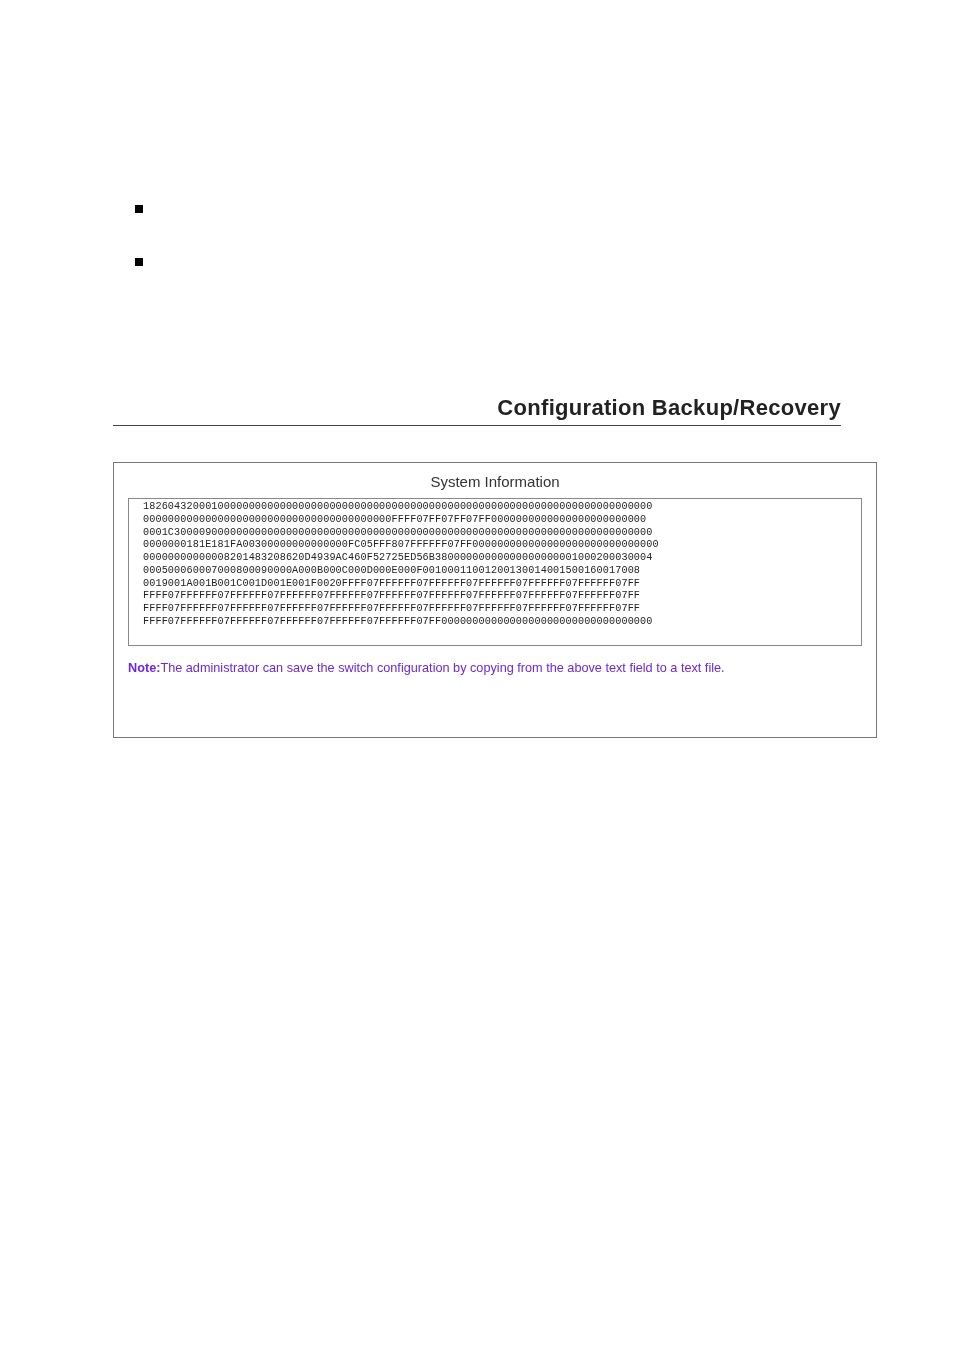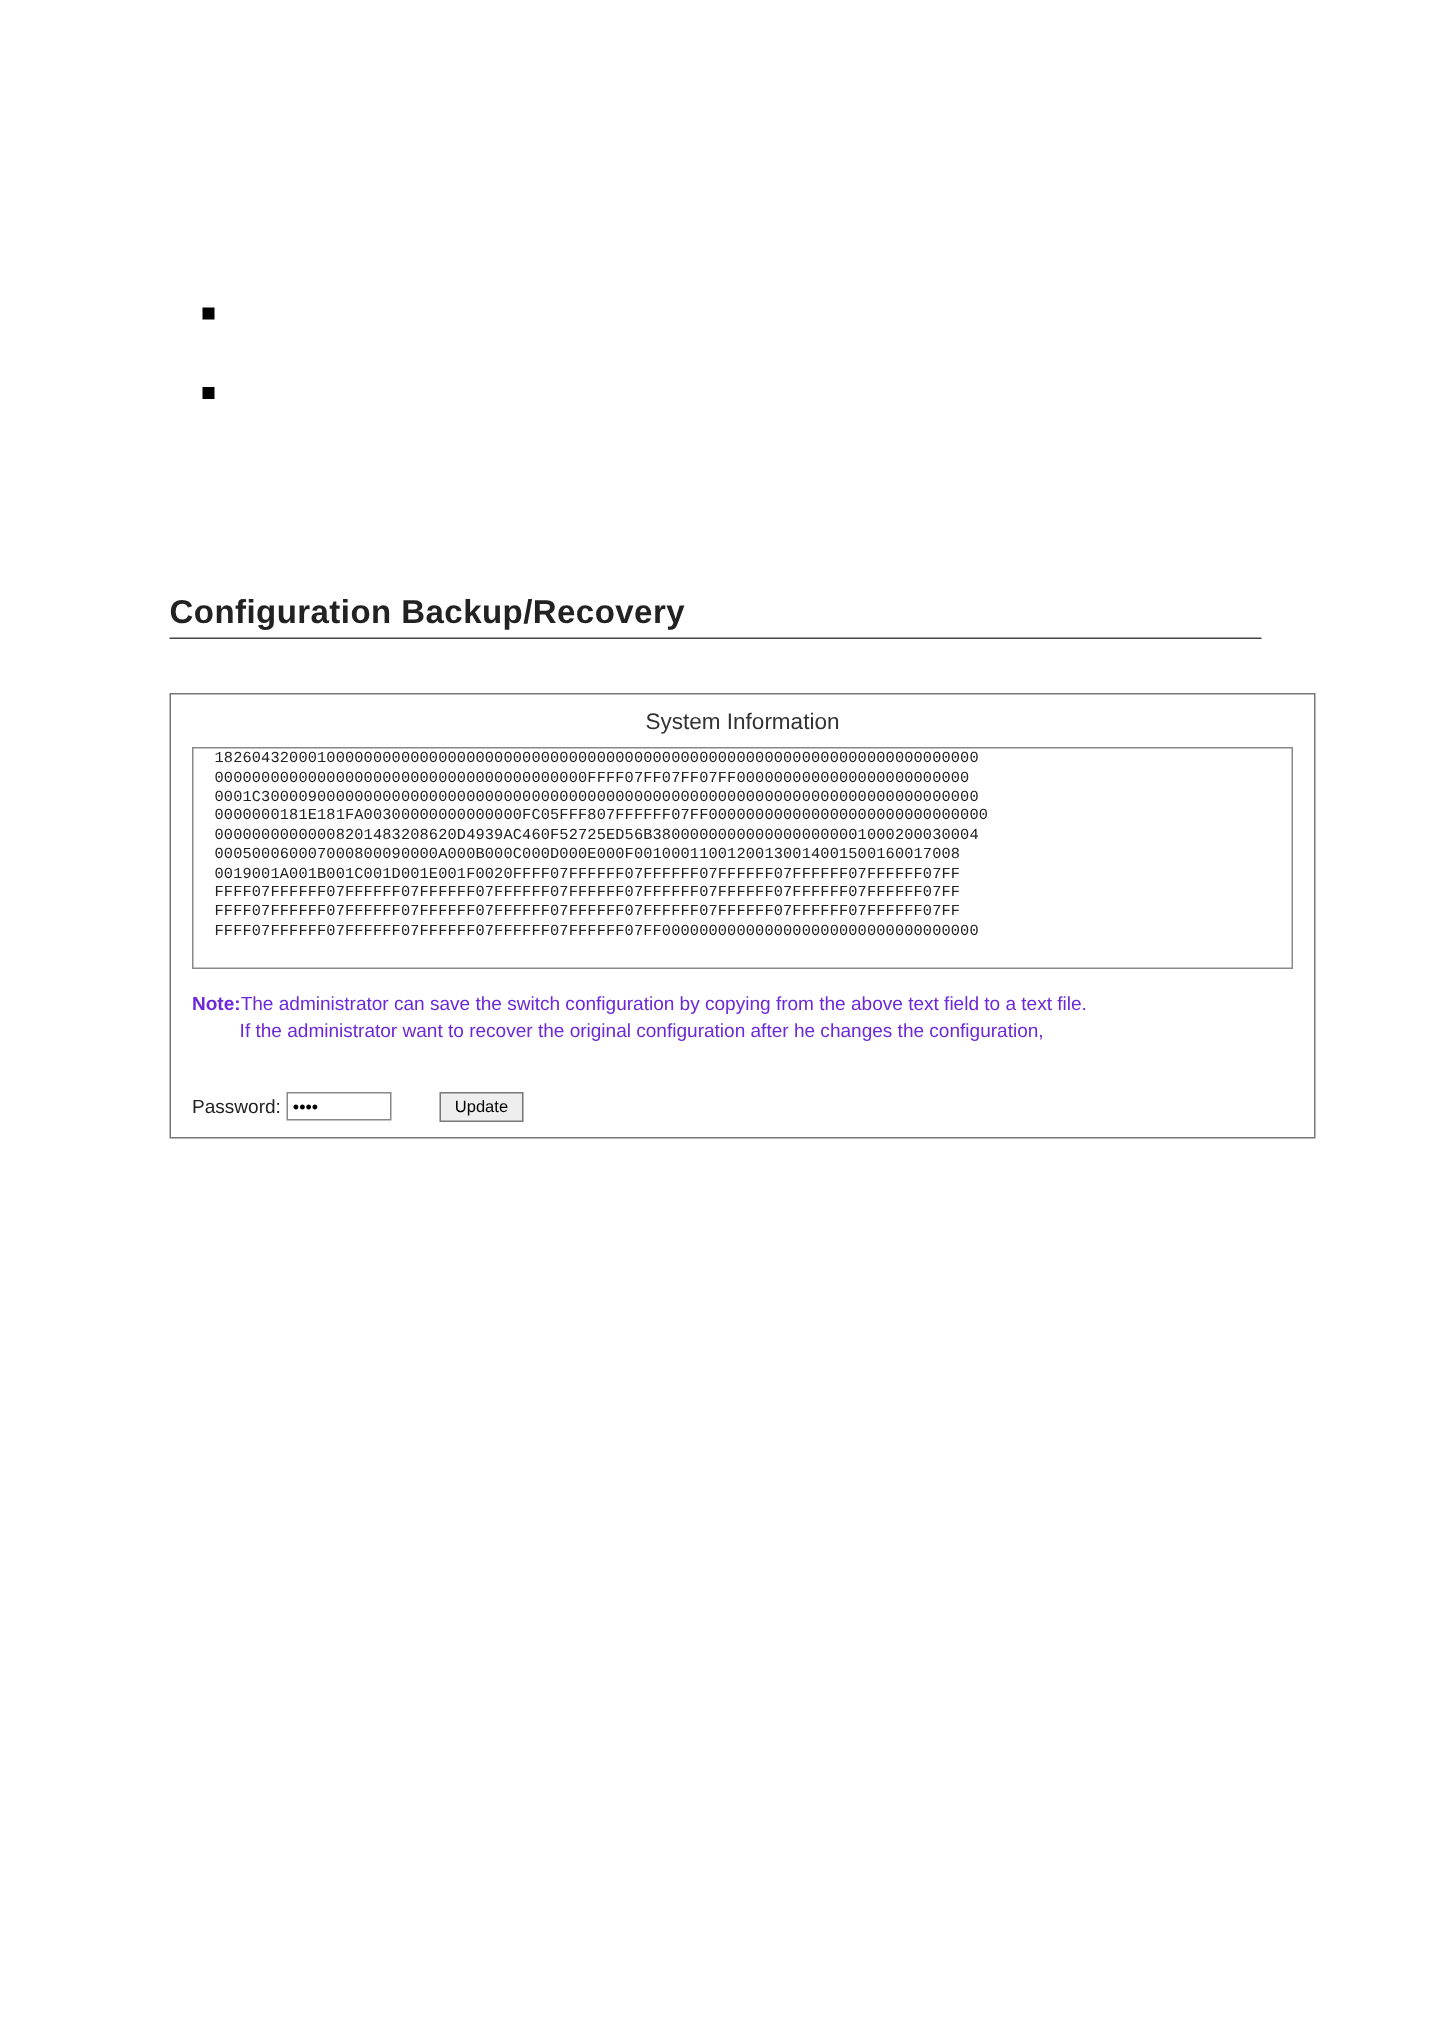--- a/index.html
+++ b/index.html
@@ -26,20 +26,21 @@
     top: 395px;
     left: 113px;
     width: 728px;
   }
   .title-block { margin-bottom: 6px; }
   .title {
     font-size: 22px;
     font-weight: bold;
     color: #222;
     letter-spacing: 0.3px;
+    text-align: right;
   }
   .rule {
     border: none;
     border-top: 1px solid #444;
     margin-top: 4px;
     margin-bottom: 36px;
   }
   .box {
     border: 1px solid #777;
     width: 764px;
@@ -133,25 +134,20 @@
 00000000000008201483208620D4939AC460F52725ED56B38000000000000000000001000200030004
 000500060007000800090000A000B000C000D000E000F00100011001200130014001500160017008
 0019001A001B001C001D001E001F0020FFFF07FFFFFF07FFFFFF07FFFFFF07FFFFFF07FFFFFF07FF
 FFFF07FFFFFF07FFFFFF07FFFFFF07FFFFFF07FFFFFF07FFFFFF07FFFFFF07FFFFFF07FFFFFF07FF
 FFFF07FFFFFF07FFFFFF07FFFFFF07FFFFFF07FFFFFF07FFFFFF07FFFFFF07FFFFFF07FFFFFF07FF
 FFFF07FFFFFF07FFFFFF07FFFFFF07FFFFFF07FFFFFF07FF0000000000000000000000000000000000</textarea>
     </div>
 
     <div class="note-block">
       <span class="note-label">Note:</span><span>The administrator can save the switch configuration by copying from the above text field to a text file.</span><br>
-      &nbsp;&nbsp;&nbsp;&nbsp;&nbsp;&nbsp;&nbsp;&nbsp;&nbsp;<span>If the administrator want to recover the original configuration after he changes the configuration,</span><br>
+      &nbsp;&nbsp;&nbsp;&nbsp;&nbsp;&nbsp;&nbsp;&nbsp;&nbsp;<br>
       &nbsp;&nbsp;&nbsp;&nbsp;&nbsp;&nbsp;&nbsp;&nbsp;&nbsp;
     </div>
 
-    <div class="pw-row">
-      <span class="pw-label">Password:</span>
-      <input type="password" class="pw" value="••••" style="">
-      <button class="upd">Update</button>
-    </div>
 
   </div>
 
 </div>
 
 </body></html>

